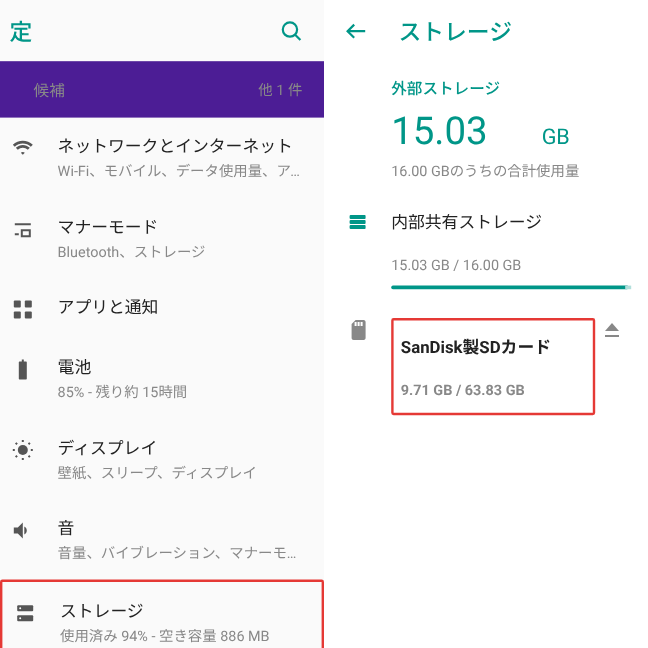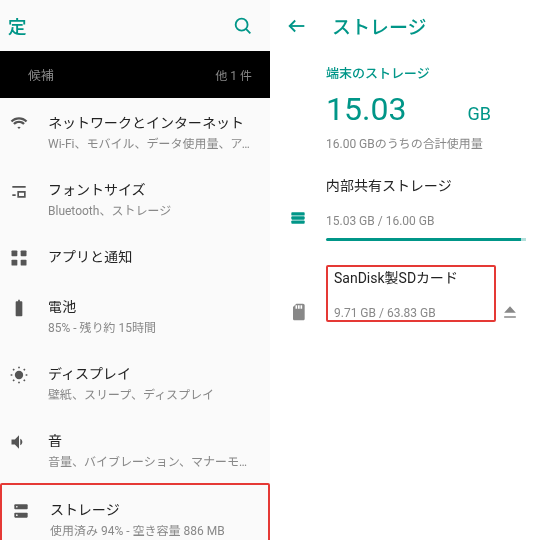--- a/index.html
+++ b/index.html
@@ -6,43 +6,43 @@
 body { font-family: Roboto, "Noto Sans JP", sans-serif; background: #fff; width: 540px; height: 540px; overflow: hidden; }
 .container { display: flex; width: 100%; height: 100%; }
 .left-panel { width: 50%; height: 100%; background: #fafafa; overflow: hidden; }
 .right-panel { width: 50%; height: 100%; background: #fff; overflow: hidden; }
 
 
 .left-header { display: flex; align-items: center; justify-content: space-between; padding: 12px 16px 12px 8px; background: #fafafa; }
 .header-title-left { color: #009688; font-size: 19px; font-weight: 500; }
 .search-icon { color: #009688; }
 
-.suggest-bar { display: flex; justify-content: space-between; align-items: center; padding: 14px 18px 14px 28px; background: #000000; color: #888; font-size: 13px; }
+.suggest-bar { display: flex; justify-content: space-between; align-items: center; padding: 14px 18px 14px 28px; background: #4c1d95; color: #888; font-size: 13px; }
 .suggest-count { color: #888; font-size: 12px; }
 
 .settings-item { display: flex; align-items: flex-start; padding: 14px 12px 14px 8px; }
 .settings-icon { width: 22px; display: flex; justify-content: center; padding-top: 2px; color: #555; flex-shrink: 0; }
 .settings-text { margin-left: 18px; flex: 1; min-width: 0; }
 .settings-label { font-size: 14px; color: #222; margin-bottom: 2px; }
 .settings-sub { font-size: 12px; color: #888; white-space: nowrap; overflow: hidden; text-overflow: ellipsis; }
 
 .red-highlight { border: 2px solid #e53935; border-radius: 2px; }
 
 
 .right-header { display: flex; align-items: center; padding: 12px 16px; gap: 24px; }
 .back-arrow { color: #009688; font-size: 20px; }
 .header-title-right { color: #009688; font-size: 19px; font-weight: 500; }
 
 .section-label { color: #009688; font-size: 13px; font-weight: 500; padding: 12px 0 8px 56px; }
 
 .big-number { color: #009688; font-size: 32px; font-weight: 400; padding-left: 56px; display: flex; align-items: baseline; gap: 44px; }
-.big-number .unit { font-size: 18px; margin-left: 17px; }
+.big-number .unit { font-size: 18px; margin-left: 1px; }
 .sub-usage { color: #888; font-size: 12px; padding: 6px 0 14px 56px; }
 
-.storage-row { display: flex; align-items: flex-end; padding: 10px 16px 4px 0; }
+.storage-row { display: flex; align-items: flex-start; padding: 10px 16px 4px 0; }
 .storage-icon { width: 56px; display: flex; justify-content: center; color: #009688; }
 .storage-icon.gray { color: #888; }
 .storage-text { flex: 1; }
 .storage-title { font-size: 14px; color: #222; }
 .storage-sub { font-size: 12px; color: #888; margin-top: 19px; }
 .eject { color: #888; padding: 0 4px; }
 
 .progress-bar { height: 3px; background: #009688; margin: 6px 16px 14px 56px; border-radius: 2px; position: relative; }
 .progress-bar::after { content: ''; position: absolute; right: -2px; top: 0; height: 100%; width: 5px; background: #b2dfdb; }
 
@@ -81,21 +81,21 @@
       </div>
     </div>
 
     <div class="settings-item">
       <span class="settings-icon">
         <svg width="20" height="20" viewBox="0 0 24 24" fill="currentColor">
             <path d="M4 6h16v2H4zm0 10h4v2H4zm6-4h10v8H10zm2 2v4h6v-4z"></path>
           </svg>
       </span>
       <div class="settings-text">
-        <div class="settings-label">フォントサイズ</div>
+        <div class="settings-label">マナーモード</div>
         <div class="settings-sub">Bluetooth、ストレージ</div>
       </div>
     </div>
 
     <div class="settings-item">
       <span class="settings-icon">
         <svg width="20" height="20" viewBox="0 0 24 24" fill="currentColor">
             <rect x="3" y="3" width="7" height="7" rx="1"></rect>
             <rect x="14" y="3" width="7" height="7" rx="1"></rect>
             <rect x="3" y="14" width="7" height="7" rx="1"></rect>
@@ -165,21 +165,21 @@
     <div class="right-header">
       <span class="back-arrow">
         <svg width="22" height="22" viewBox="0 0 24 24" fill="none" stroke="currentColor" stroke-width="2">
             <line x1="20" y1="12" x2="4" y2="12"></line>
             <polyline points="10 18 4 12 10 6"></polyline>
           </svg>
       </span>
       <span class="header-title-right">ストレージ</span>
     </div>
 
-    <div class="section-label">端末のストレージ</div>
+    <div class="section-label">外部ストレージ</div>
 
     <div class="big-number">
       <span>15.03</span>
         <span class="unit">GB</span>
     </div>
     <div class="sub-usage">16.00 GBのうちの合計使用量</div>
 
     <div class="storage-row">
       <span class="storage-icon">
         <svg width="20" height="20" viewBox="0 0 24 24" fill="currentColor">
@@ -195,21 +195,21 @@
     </div>
     <div class="progress-bar"></div>
 
 
     <div class="storage-row">
       <span class="storage-icon gray">
         <svg width="20" height="20" viewBox="0 0 24 24" fill="currentColor">
             <path d="M18 2h-8L6 6v14c0 1.1.9 2 2 2h10c1.1 0 2-.9 2-2V4c0-1.1-.9-2-2-2zm-6 2h2v4h-2zm3 0h2v4h-2zm-6 0h2v4H9z"></path>
           </svg>
       </span>
-      <div class="storage-text red-highlight" style="padding:0 6px;">
+      <div class="storage-text red-highlight" style="padding:12px 6px;font-weight:bold;">
         <div class="storage-title">SanDisk製SDカード</div>
         <div class="storage-sub">9.71 GB / 63.83 GB</div>
       </div>
       <span class="eject">
         <svg width="20" height="20" viewBox="0 0 24 24" fill="currentColor">
             <path d="M5 17h14v2H5zm7-12L5 13h14z"></path>
           </svg>
       </span>
     </div>
   </div>

